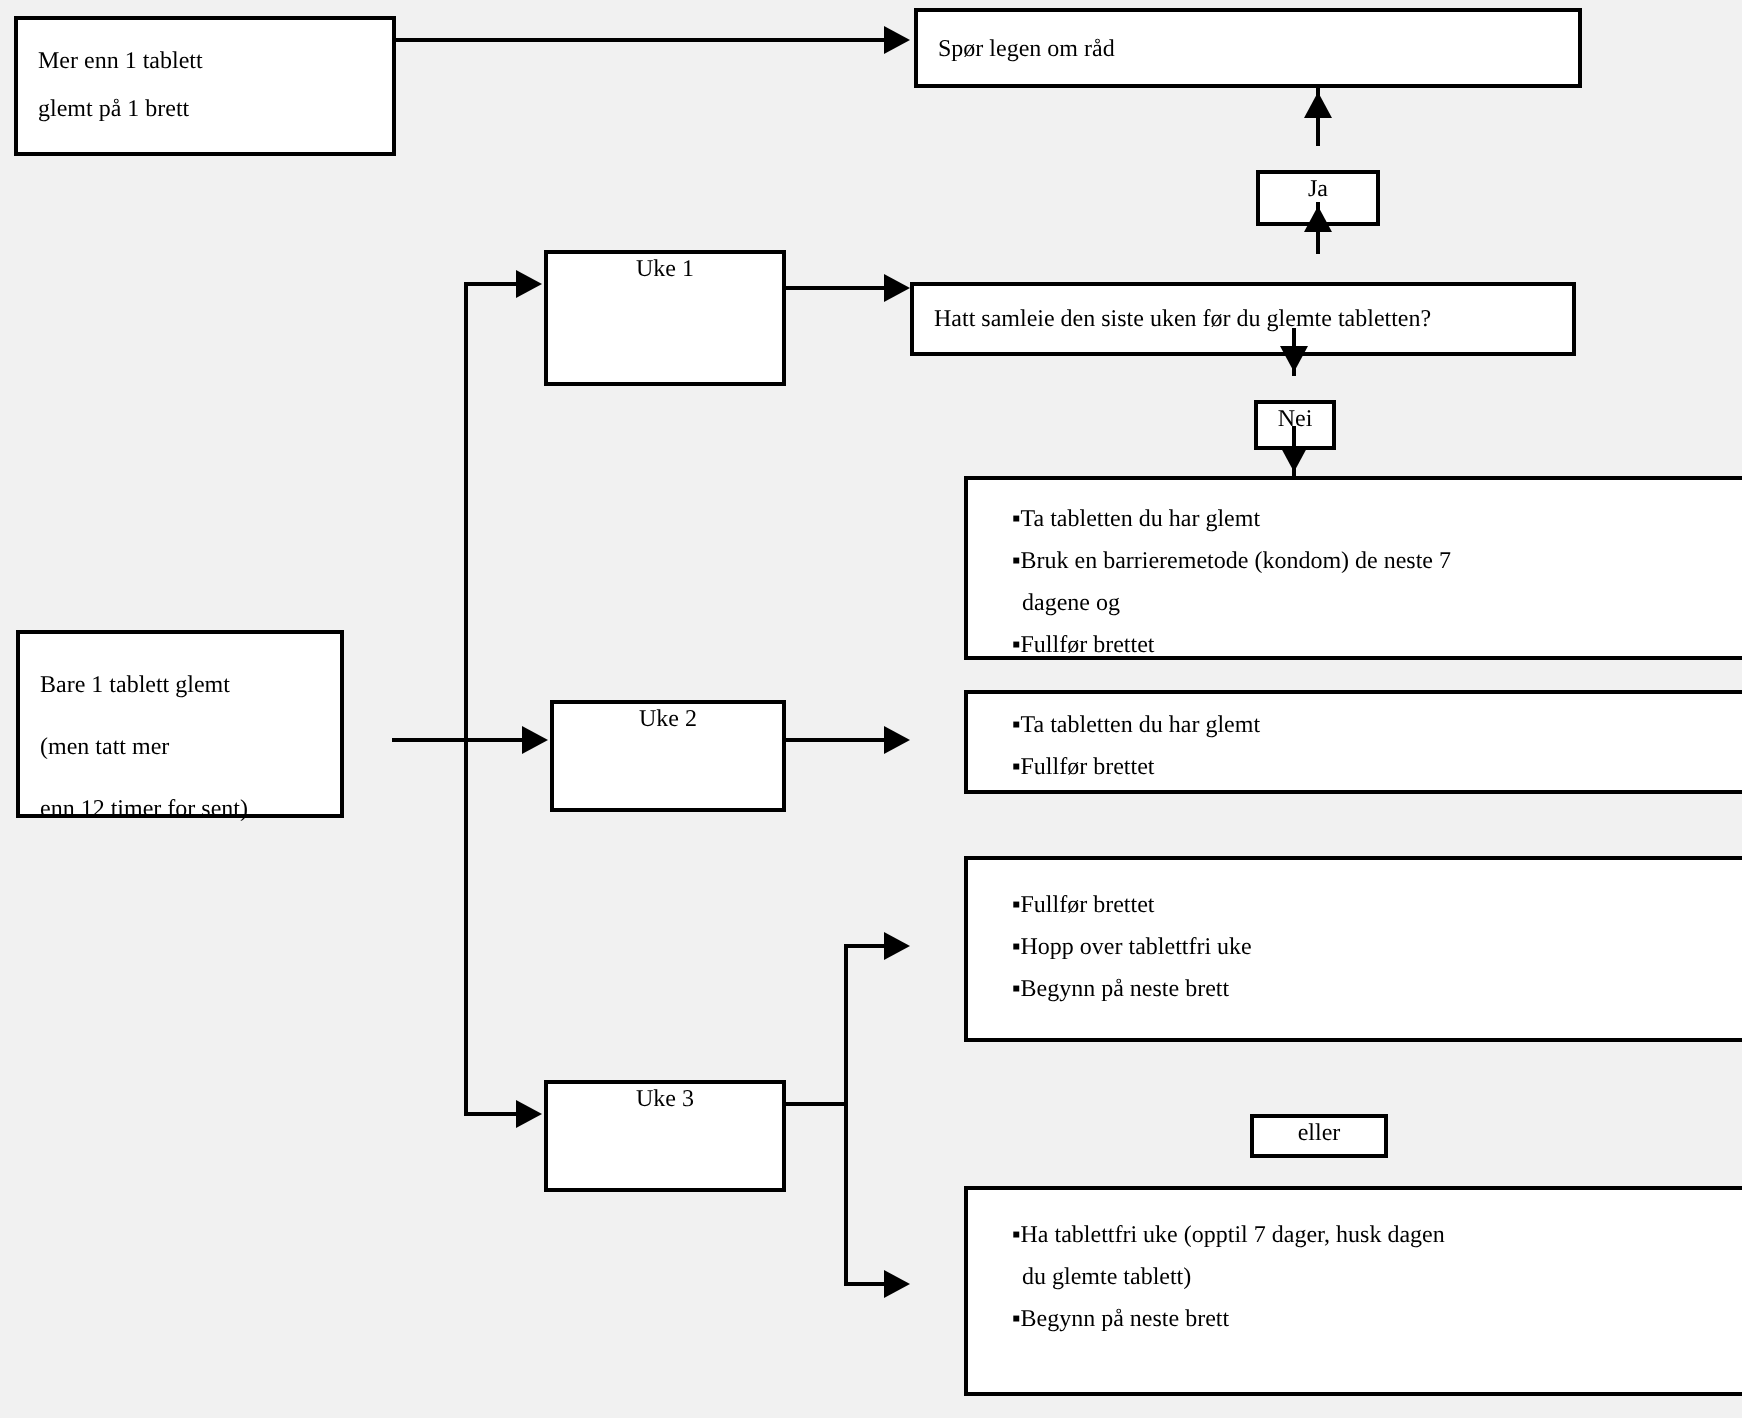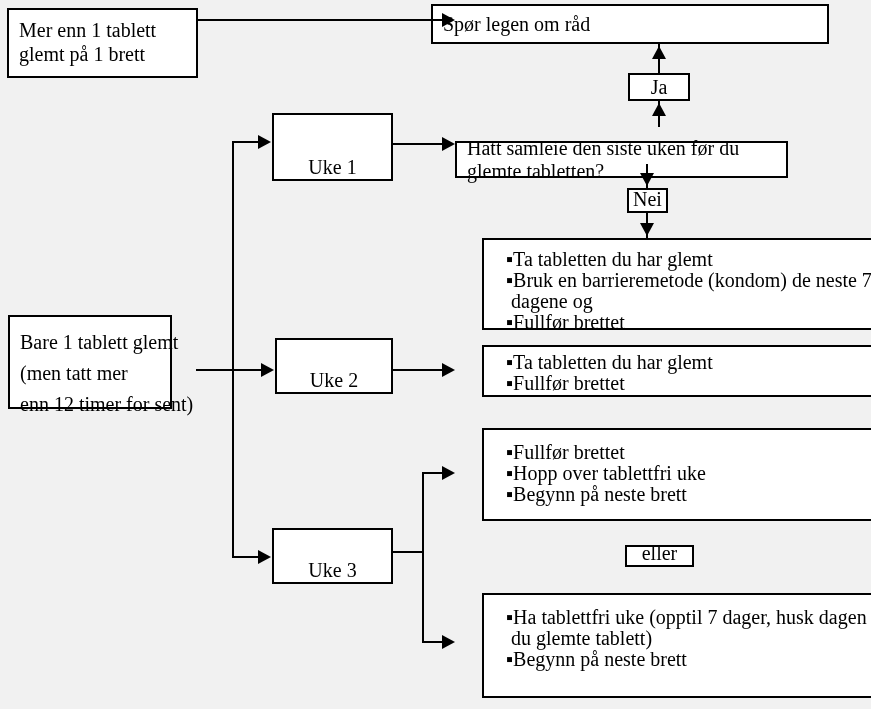--- a/index.html
+++ b/index.html
@@ -2,30 +2,30 @@
 <html><head>
 <meta charset="utf-8">
 <style>
   html,body{margin:0;padding:0;}
   body{background:#e6e6e6;}
   #canvas{
     position:relative;
     width:871px;height:709px;
     background:#f1f1f1;
     font-family:"Liberation Serif","DejaVu Serif",serif;
-    font-size:20px;color:#000;
+    font-size:12px;color:#000;
     overflow:hidden;
   }
   .box{
     position:absolute;
     background:#ffffff;
     border:2px solid #000;
     box-sizing:border-box;
   }
-  .center{display:flex;align-items:flex-end;justify-content:center;}
+  .center{display:flex;align-items:flex-start;justify-content:center;margin-top:12px;}
   .leftpad{display:flex;align-items:center;padding-left:10px;}
   .lines{padding:8px 6px 0 10px;}
   .lines div{line-height:24px;white-space:nowrap;}
   .lines.wide div{line-height:31px;}
   .bullets{padding:9px 4px 0 22px;margin-left:27px;}
   .bullets div{line-height:21px;white-space:nowrap;}
   .bullets div.cont{padding-left:5px;}
   .hline,.vline{position:absolute;background:#000;}
   .hline{height:2px;}
   .vline{width:2px;}
@@ -58,21 +58,21 @@
   <div class="box center" style="left:272px;top:113px;width:121px;height:68px;">
     <span>Uke 1</span>
   </div>
   <div class="box center" style="left:275px;top:338px;width:118px;height:56px;">
     <span>Uke 2</span>
   </div>
   <div class="box center" style="left:272px;top:528px;width:121px;height:56px;">
     <span>Uke 3</span>
   </div>
 
-  <div class="box leftpad" style="left:431px;top:4px;width:398px;height:40px;">
+  <div class="box leftpad" style="left:457px;top:4px;width:334px;height:40px;">
     <span>Spør legen om råd</span>
   </div>
 
   <div class="box center" style="left:628px;top:73px;width:62px;height:28px;">
     <span>Ja</span>
   </div>
 
   <div class="box leftpad" style="left:455px;top:127px;width:333px;height:37px;margin-top:14px;">
     <span>Hatt samleie den siste uken før du glemte tabletten?</span>
   </div>

